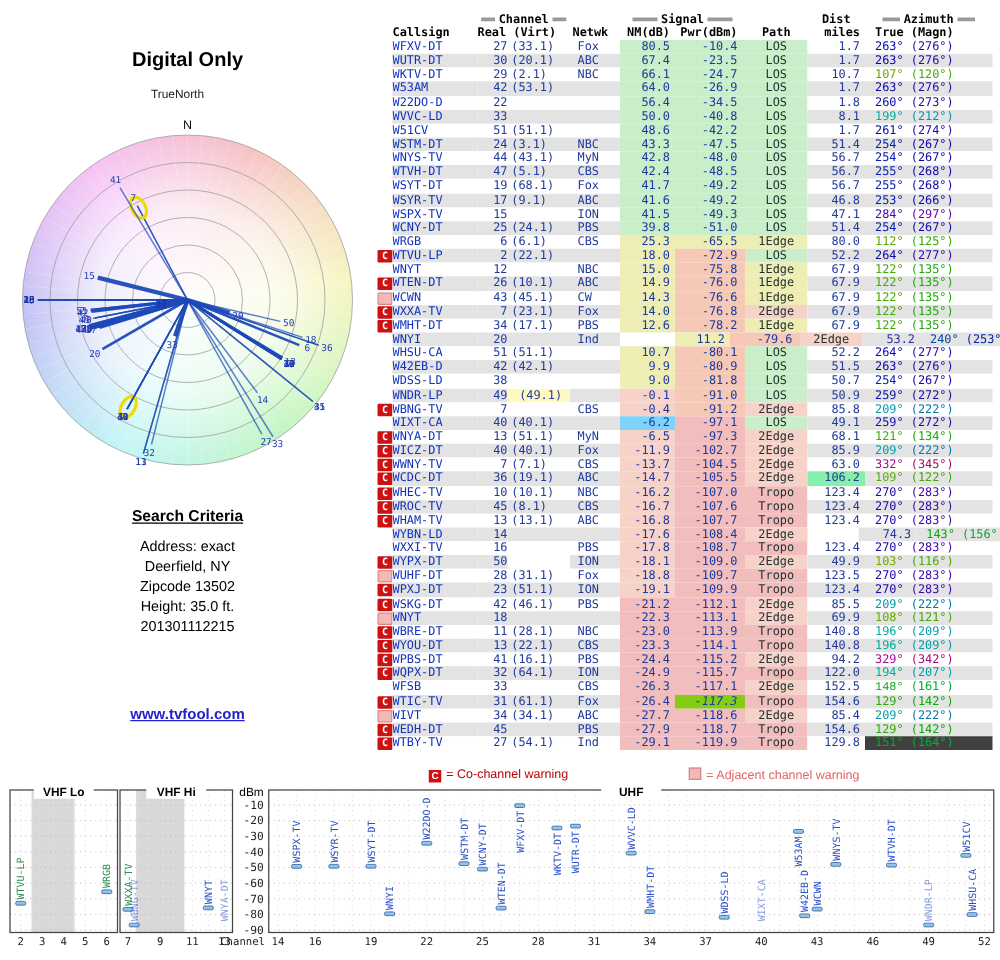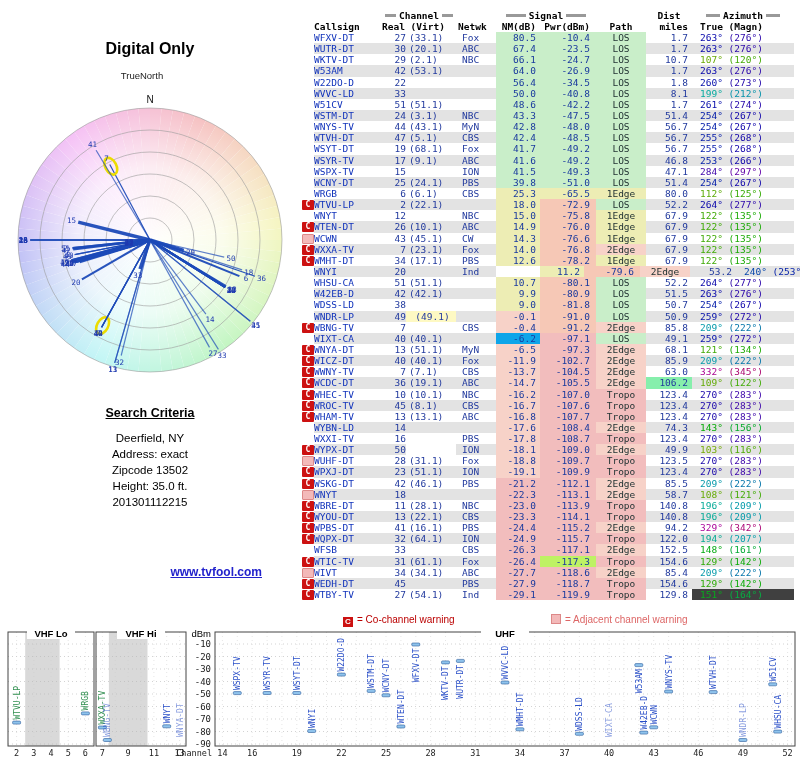--- a/index.html
+++ b/index.html
@@ -6,21 +6,21 @@
   html,body{width:800px;height:768px;background:#fff;font-family:"Liberation Sans",sans-serif;position:relative;overflow:hidden}
   .abs{position:absolute}
   #title{left:38px;top:40px;width:224px;text-align:center;font-size:16px;font-weight:bold;color:#000}
   #truenorth{left:30px;top:70px;width:224px;text-align:center;font-size:9.5px;color:#222}
   #radar{left:0;top:85px}
   #criteria{left:38px;top:406px;width:224px;text-align:center;color:#000}
   #crit-head{font-size:12.5px;font-weight:bold;text-decoration:underline;margin-bottom:10px}
   .crit-line{font-size:11.5px;line-height:16px}
   #datecode-label{font-size:11.5px;line-height:16px;margin-top:18px}
   #datecode{font-size:11.5px;line-height:16px}
-  #sitelink{left:38px;top:562px;width:224px;text-align:right}
+  #sitelink{left:38px;top:562px;width:224px;text-align:center}
   #sitelink a{color:#2222cc;font-weight:bold;font-size:12px}
   #tablewrap{left:302px;top:10px;width:492px;font-family:"DejaVu Sans Mono",monospace;font-size:9.5px}
   .trow,.hrow{display:flex;height:11.15px;line-height:11.2px}
   .hrow{height:11px;line-height:11px;font-weight:bold;color:#000}
   .tc{flex:0 0 auto;overflow:hidden;white-space:nowrap}
   .c-warn{width:12px;font-size:8px;text-align:center}
   .warn-c{background:#c11;color:#fff;height:10px;line-height:10px;margin-top:1px;font-weight:bold;border-radius:1px}
   .warn-a{background:#f3b9b9;border:1px solid #d88;height:10px;margin-top:1px;border-radius:1px}
   .c-cs{width:68px}
   .c-ch{width:24px;text-align:right}
@@ -244,22 +244,22 @@
       <text x="255.7" y="243.1" text-anchor="middle" font-size="7.5" font-family="DejaVu Sans Mono, monospace" fill="#1f3ab0">31</text>
       <text x="98.3" y="250.7" text-anchor="middle" font-size="7.5" font-family="DejaVu Sans Mono, monospace" fill="#1f3ab0">34</text>
       <text x="255.7" y="243.1" text-anchor="middle" font-size="7.5" font-family="DejaVu Sans Mono, monospace" fill="#1f3ab0">45</text>
       <text x="212.9" y="271.0" text-anchor="middle" font-size="7.5" font-family="DejaVu Sans Mono, monospace" fill="#1f3ab0">27</text>
     </g>
     <text x="150" y="18" text-anchor="middle" font-size="10" fill="#111" font-family="Liberation Sans, sans-serif">N</text>
   </svg>
 
 <div id="criteria" class="abs">
   <div id="crit-head">Search Criteria</div>
+  <div class="crit-line">Address: exact</div>
   <div class="crit-line">Deerfield, NY</div>
-  <div class="crit-line">Address: exact</div>
   <div class="crit-line">Zipcode 13502</div>
   <div class="crit-line">Height: 35.0 ft.</div>
   <div id="datecode">201301112215</div>
 </div>
 
 <div id="sitelink" class="abs">
   <a href="#">www.tvfool.com</a>
 </div>
 
 <div id="tablewrap" class="abs">
@@ -621,21 +621,21 @@
         <div class="tc c-path" style="background: rgb(247, 210, 200); color: rgb(34, 51, 51);">2Edge</div>
         <div class="tc c-mi" style="background: rgb(255, 255, 255); color: rgb(34, 58, 158);">85.8</div>
         <div class="tc c-az" style="background: rgb(255, 255, 255);"><span style="color: rgb(7, 155, 171);">209° </span><span style="color: rgb(7, 119, 171);">(222°)</span></div>
       </div>
       <div class="trow">
         <div class="tc c-warn"></div>
         <div class="tc c-cs" style="background: rgb(227, 227, 227); color: rgb(17, 51, 187);">WIXT-CA</div>
         <div class="tc c-ch" style="background: rgb(227, 227, 227); color: rgb(34, 58, 158);">40</div>
         <div class="tc c-vt" style="background: rgb(227, 227, 227); color: rgb(34, 58, 158);">(40.1)</div>
         <div class="tc c-net" style="background: rgb(227, 227, 227); color: rgb(34, 58, 158);"></div>
-        <div class="tc c-nm" style="background: #0ea5e9; color: rgb(26, 58, 158);">-6.2</div>
+        <div class="tc c-nm" style="background: #7dd3fc; color: rgb(26, 58, 158);">-6.2</div>
         <div class="tc c-pwr" style="background: rgb(242, 189, 189); color: rgb(26, 58, 158);">-97.1</div>
         <div class="tc c-path" style="background: rgb(201, 238, 201); color: rgb(34, 51, 51);">LOS</div>
         <div class="tc c-mi" style="background: rgb(227, 227, 227); color: rgb(34, 58, 158);">49.1</div>
         <div class="tc c-az" style="background: rgb(227, 227, 227);"><span style="color: rgb(7, 18, 171);">259° </span><span style="color: rgb(32, 7, 171);">(272°)</span></div>
       </div>
       <div class="trow">
         <div class="tc c-warn warn-c">C</div>
         <div class="tc c-cs" style="background: rgb(255, 255, 255); color: rgb(17, 51, 187);">WNYA-DT</div>
         <div class="tc c-ch" style="background: rgb(255, 255, 255); color: rgb(34, 58, 158);">13</div>
         <div class="tc c-vt" style="background: rgb(255, 255, 255); color: rgb(34, 58, 158);">(51.1)</div>
@@ -720,21 +720,21 @@
       </div>
       <div class="trow">
         <div class="tc c-warn"></div>
         <div class="tc c-cs" style="background: rgb(227, 227, 227); color: rgb(17, 51, 187);">WYBN-LD</div>
         <div class="tc c-ch" style="background: rgb(227, 227, 227); color: rgb(34, 58, 158);">14</div>
         <div class="tc c-vt" style="background: rgb(227, 227, 227); color: rgb(34, 58, 158);"></div>
         <div class="tc c-net" style="background: rgb(227, 227, 227); color: rgb(34, 58, 158);"></div>
         <div class="tc c-nm" style="background: rgb(247, 210, 200); color: rgb(26, 58, 158);">-17.6</div>
         <div class="tc c-pwr" style="background: rgb(242, 189, 189); color: rgb(26, 58, 158);">-108.4</div>
         <div class="tc c-path" style="background: rgb(247, 210, 200); color: rgb(34, 51, 51);">2Edge</div>
-        <div class="tc c-mi" style="background: rgb(227, 227, 227); color: rgb(34, 58, 158);">74.3</div>
+        <div class="tc c-mi" style="background: rgb(227, 227, 227); color: rgb(34, 58, 158); margin-left: 41px;">74.3</div>
         <div class="tc c-az" style="background: rgb(227, 227, 227);"><span style="color: rgb(7, 171, 7);">143° </span><span style="color: rgb(7, 171, 43);">(156°)</span></div>
       </div>
       <div class="trow">
         <div class="tc c-warn"></div>
         <div class="tc c-cs" style="background: rgb(255, 255, 255); color: rgb(17, 51, 187);">WXXI-TV</div>
         <div class="tc c-ch" style="background: rgb(255, 255, 255); color: rgb(34, 58, 158);">16</div>
         <div class="tc c-vt" style="background: rgb(255, 255, 255); color: rgb(34, 58, 158);"></div>
         <div class="tc c-net" style="background: rgb(255, 255, 255); color: rgb(34, 58, 158);">PBS</div>
         <div class="tc c-nm" style="background: rgb(247, 210, 200); color: rgb(26, 58, 158);">-17.8</div>
         <div class="tc c-pwr" style="background: rgb(242, 189, 189); color: rgb(26, 58, 158);">-108.7</div>
@@ -792,21 +792,21 @@
       </div>
       <div class="trow">
         <div class="tc c-warn warn-a"></div>
         <div class="tc c-cs" style="background: rgb(227, 227, 227); color: rgb(17, 51, 187);">WNYT</div>
         <div class="tc c-ch" style="background: rgb(227, 227, 227); color: rgb(34, 58, 158);">18</div>
         <div class="tc c-vt" style="background: rgb(227, 227, 227); color: rgb(34, 58, 158);"></div>
         <div class="tc c-net" style="background: rgb(227, 227, 227); color: rgb(34, 58, 158);"></div>
         <div class="tc c-nm" style="background: rgb(242, 189, 189); color: rgb(26, 58, 158);">-22.3</div>
         <div class="tc c-pwr" style="background: rgb(242, 189, 189); color: rgb(26, 58, 158);">-113.1</div>
         <div class="tc c-path" style="background: rgb(247, 210, 200); color: rgb(34, 51, 51);">2Edge</div>
-        <div class="tc c-mi" style="background: rgb(227, 227, 227); color: rgb(34, 58, 158);">58.7</div>
+        <div class="tc c-mi" style="background: rgb(227, 227, 227); color: rgb(34, 58, 158);">69.9</div>
         <div class="tc c-az" style="background: rgb(227, 227, 227);"><span style="color: rgb(103, 171, 7);">108° </span><span style="color: rgb(67, 171, 7);">(121°)</span></div>
       </div>
       <div class="trow">
         <div class="tc c-warn warn-c">C</div>
         <div class="tc c-cs" style="background: rgb(255, 255, 255); color: rgb(17, 51, 187);">WBRE-DT</div>
         <div class="tc c-ch" style="background: rgb(255, 255, 255); color: rgb(34, 58, 158);">11</div>
         <div class="tc c-vt" style="background: rgb(255, 255, 255); color: rgb(34, 58, 158);">(28.1)</div>
         <div class="tc c-net" style="background: rgb(255, 255, 255); color: rgb(34, 58, 158);">NBC</div>
         <div class="tc c-nm" style="background: rgb(242, 189, 189); color: rgb(26, 58, 158);">-23.0</div>
         <div class="tc c-pwr" style="background: rgb(242, 189, 189); color: rgb(26, 58, 158);">-113.9</div>
@@ -853,30 +853,30 @@
       <div class="trow">
         <div class="tc c-warn"></div>
         <div class="tc c-cs" style="background: rgb(255, 255, 255); color: rgb(17, 51, 187);">WFSB</div>
         <div class="tc c-ch" style="background: rgb(255, 255, 255); color: rgb(34, 58, 158);">33</div>
         <div class="tc c-vt" style="background: rgb(255, 255, 255); color: rgb(34, 58, 158);"></div>
         <div class="tc c-net" style="background: rgb(255, 255, 255); color: rgb(34, 58, 158);">CBS</div>
         <div class="tc c-nm" style="background: rgb(242, 189, 189); color: rgb(26, 58, 158);">-26.3</div>
         <div class="tc c-pwr" style="background: rgb(242, 189, 189); color: rgb(26, 58, 158);">-117.1</div>
         <div class="tc c-path" style="background: rgb(247, 210, 200); color: rgb(34, 51, 51);">2Edge</div>
         <div class="tc c-mi" style="background: rgb(255, 255, 255); color: rgb(34, 58, 158);">152.5</div>
-        <div class="tc c-az" style="background: rgb(255, 255, 255);"><span style="color: rgb(7, 171, 21);">148° </span><span style="color: rgb(7, 171, 56);">(161°)</span></div>
+        <div class="tc c-az" style="background: rgb(255, 255, 255);"><span style="color: rgb(7, 171, 21); font-family: Liberation Mono, monospace;">148° </span><span style="color: rgb(7, 171, 56);">(161°)</span></div>
       </div>
       <div class="trow">
         <div class="tc c-warn warn-c">C</div>
         <div class="tc c-cs" style="background: rgb(227, 227, 227); color: rgb(17, 51, 187);">WTIC-TV</div>
         <div class="tc c-ch" style="background: rgb(227, 227, 227); color: rgb(34, 58, 158);">31</div>
         <div class="tc c-vt" style="background: rgb(227, 227, 227); color: rgb(34, 58, 158);">(61.1)</div>
         <div class="tc c-net" style="background: rgb(227, 227, 227); color: rgb(34, 58, 158);">Fox</div>
         <div class="tc c-nm" style="background: rgb(242, 189, 189); color: rgb(26, 58, 158);">-26.4</div>
-        <div class="tc c-pwr" style="background: #bef264; color: rgb(26, 58, 158);">-117.3</div>
+        <div class="tc c-pwr" style="background: #84cc16; color: rgb(26, 58, 158); font-style: italic;">-117.3</div>
         <div class="tc c-path" style="background: rgb(242, 189, 189); color: rgb(34, 51, 51);">Tropo</div>
         <div class="tc c-mi" style="background: rgb(227, 227, 227); color: rgb(34, 58, 158);">154.6</div>
         <div class="tc c-az" style="background: rgb(227, 227, 227);"><span style="color: rgb(45, 171, 7);">129° </span><span style="color: rgb(10, 171, 7);">(142°)</span></div>
       </div>
       <div class="trow">
         <div class="tc c-warn warn-a"></div>
         <div class="tc c-cs" style="background: rgb(255, 255, 255); color: rgb(17, 51, 187);">WIVT</div>
         <div class="tc c-ch" style="background: rgb(255, 255, 255); color: rgb(34, 58, 158);">34</div>
         <div class="tc c-vt" style="background: rgb(255, 255, 255); color: rgb(34, 58, 158);">(34.1)</div>
         <div class="tc c-net" style="background: rgb(255, 255, 255); color: rgb(34, 58, 158);">ABC</div>

